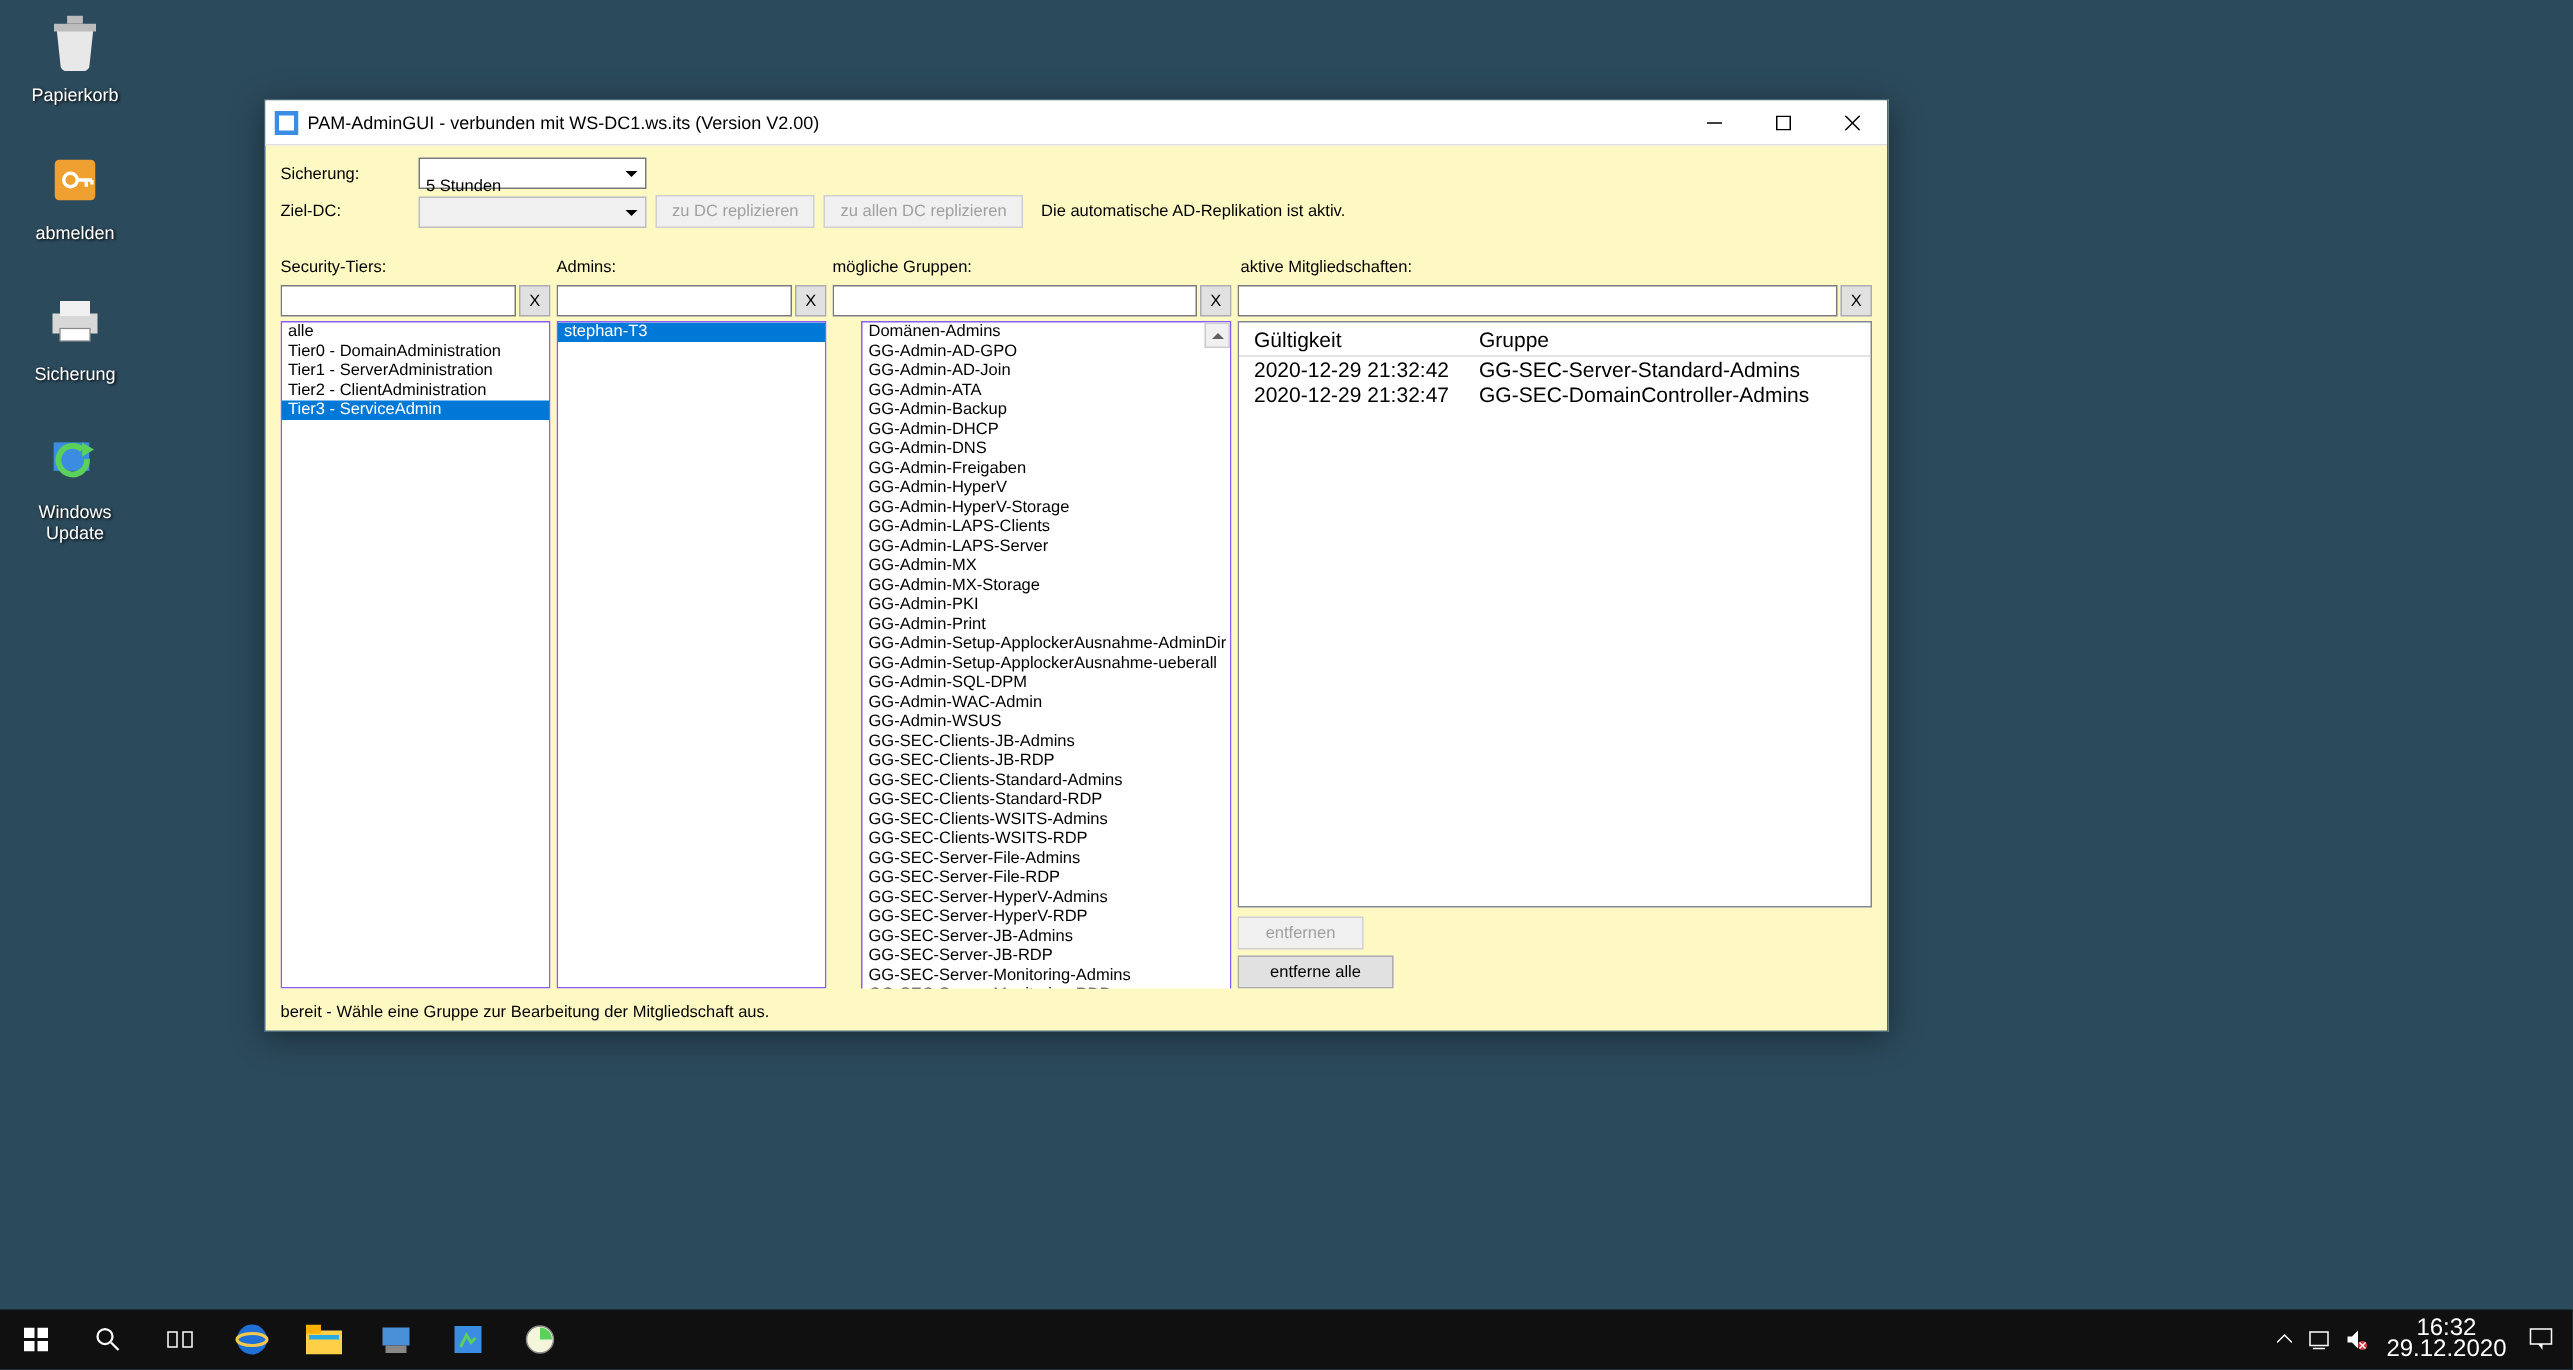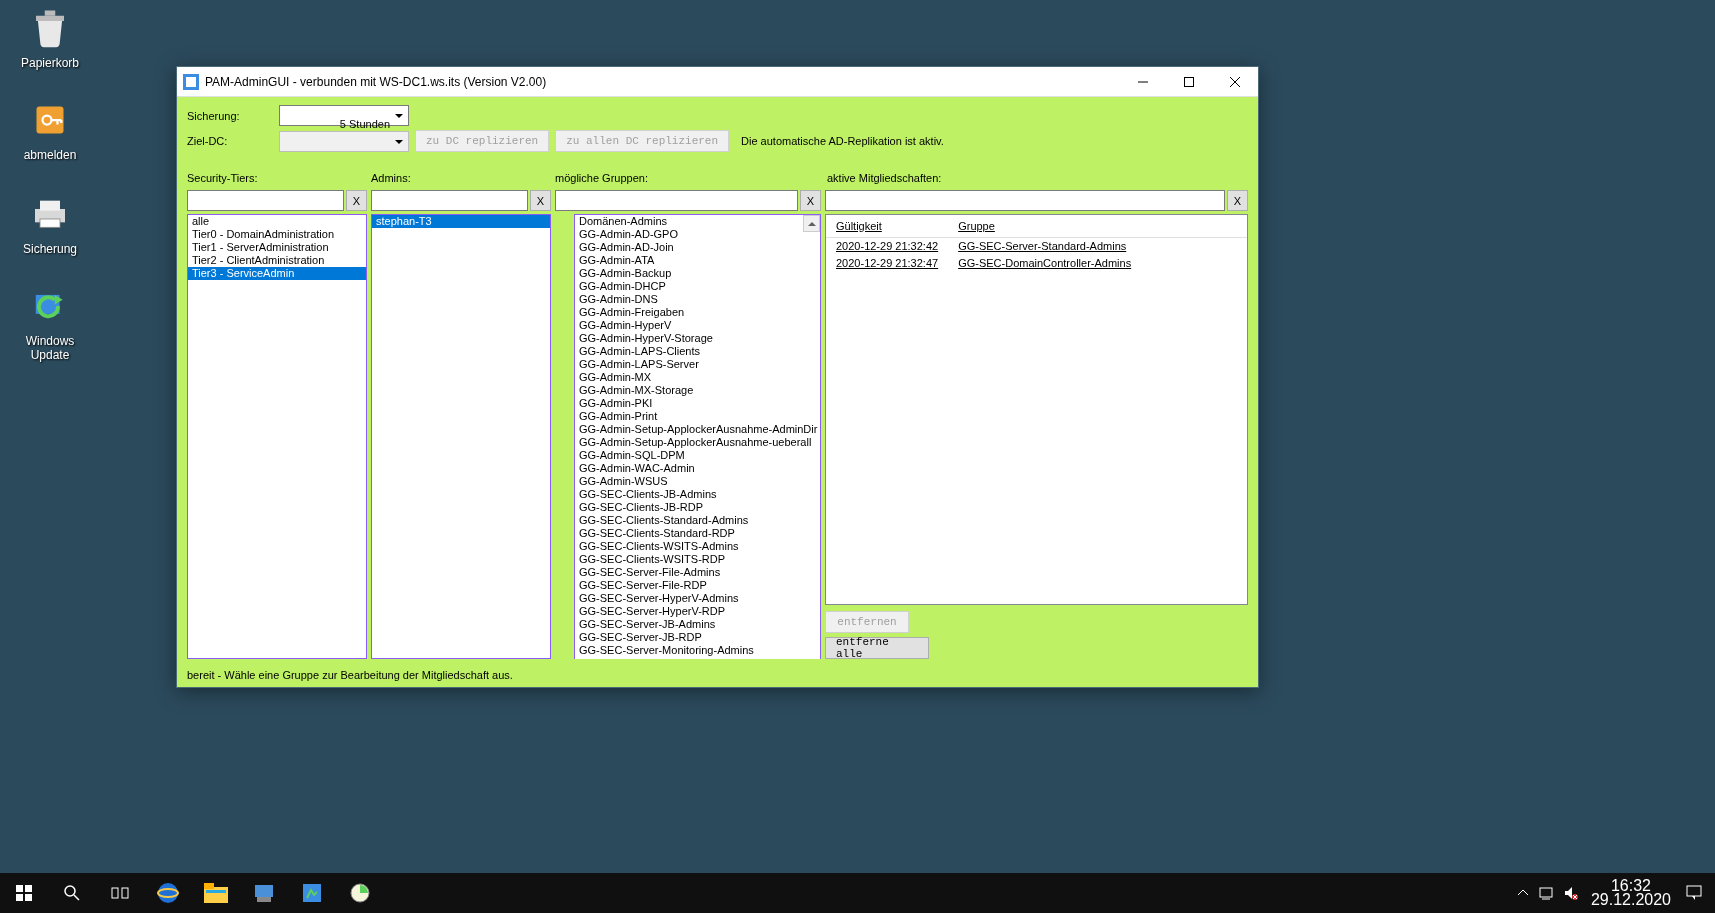--- a/index.html
+++ b/index.html
@@ -19,51 +19,51 @@
     font-size:12px;
   }
   .desktop-icon .glyph {
     width:48px; height:48px; margin:0 auto 4px; display:flex; align-items:center; justify-content:center;
   }
   .desktop-icon .label { display:block; text-shadow:1px 1px 2px #000; }
 
   
   .window {
     position:absolute; top:66px; left:176px; width:1083px; height:622px;
-    background:#bef264; border:1px solid #4a6a7a; box-shadow:0 4px 20px rgba(0,0,0,.4);
+    background:#fef9c3; border:1px solid #4a6a7a; box-shadow:0 4px 20px rgba(0,0,0,.4);
     display:flex; flex-direction:column;
   }
   .titlebar {
     height:30px; background:#fff; display:flex; align-items:center;
     border-bottom:1px solid #e0e0e0; padding:0 0 0 6px; font-size:12px;
   }
   .titlebar .tb-icon { width:16px; height:16px; margin-right:6px; }
   .titlebar .tb-title { flex:1; }
   .titlebar .tb-buttons { display:flex; }
   .titlebar .tb-btn {
     width:46px; height:30px; display:flex; align-items:center; justify-content:center;
     font-size:12px; color:#000;
   }
 
   .form-body { padding:8px 10px 6px 10px; flex:1; display:flex; flex-direction:column; overflow:hidden; }
 
   .row { display:flex; align-items:center; margin-bottom:4px; gap:6px; }
   .lbl { width:86px; }
   .combo {
-    width:130px; height:21px; border:1px solid #7a7a7a; background:#fff;
-    padding:16px 18px 0 4px; position:relative; display:flex; align-items:center;justify-content:flex-end;
+    width:152px; height:21px; border:1px solid #7a7a7a; background:#fff;
+    padding:16px 18px 0 4px; position:relative; display:flex; align-items:center;
   }
   .combo::after {
     content:""; position:absolute; right:5px; top:8px;
     border:4px solid transparent; border-top-color:#000;
   }
   .combo.disabled { background:#f0f0f0; color:#888; border-color:#bdbdbd; }
   .btn {
     height:22px; border:1px solid #adadad; background:#e1e1e1; padding:0 10px;
-    font-size:11px; display:flex; align-items:center;font-family:Liberation Mono, monospace;
+    font-size:11px; display:flex; align-items:center;
   }
   .btn.disabled { color:#a0a0a0; background:#f0f0f0; border-color:#d0d0d0; }
 
   .status-text { margin-left:6px; }
 
   .section-headers { display:flex; gap:4px; margin-top:16px; margin-bottom:6px; }
 
   .columns { flex:1; display:flex; gap:4px; overflow:hidden; }
   .col { display:flex; flex-direction:column; overflow:hidden; }
   .col-tiers  { width:180px; }
@@ -83,21 +83,21 @@
   .listbox {
     flex:1; border:1px solid #8b5cf6; background:#fff; overflow-y:auto; overflow-x:hidden;
     line-height:13px;
   }
   .listbox .item { padding:0 4px; white-space:nowrap; }
   .listbox .item.selected { background:#0078d7; color:#fff; }
 
   .grid {
     flex:1; border:1px solid #828790; background:#fff; overflow:auto; position:relative;
   }
-  .grid table { width:100%; border-collapse:collapse; font-size:11px;text-decoration:underline; }
+  .grid table { width:100%; border-collapse:collapse; font-size:14px; }
   .grid th {
     text-align:left; font-weight:normal; height:22px; padding:0 10px;
     border-bottom:1px solid #e0e0e0;
   }
   .grid td { padding:0 10px; height:17px; white-space:nowrap; }
 
   .bottom-buttons { display:flex; gap:4px; margin-top:6px;flex-direction:column; }
 
   .status-bar { padding:4px 10px 6px 10px; font-size:11px; }
 

